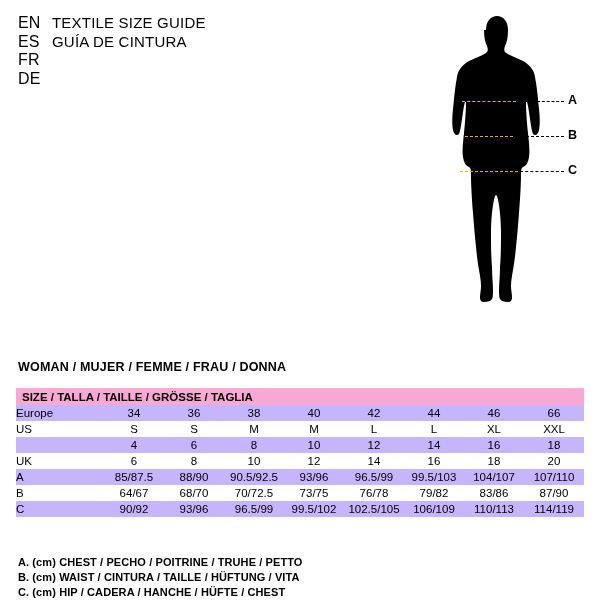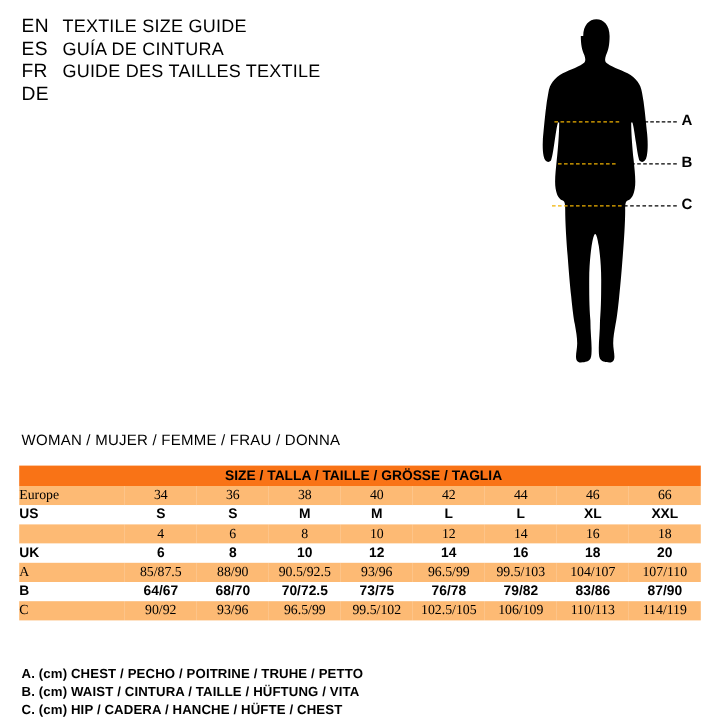--- a/index.html
+++ b/index.html
@@ -61,47 +61,47 @@
     font-weight: bold;
     color: #000;
   }
 
   
   .woman-label {
     position: absolute;
     left: 18px;
     top: 360px;
     font-size: 12.5px;
-    font-weight: normal;
+    font-weight: bold;
     letter-spacing: 0.2px;
   }
 
   
   .size-table {
     position: absolute;
     left: 16px;
     top: 388px;
     width: 568px;
     border-collapse: collapse;
     font-size: 11.5px;
   }
   .size-table td, .size-table th {
     padding: 2px 0 2px 0;
     height: 16px;
   }
   .hdr-row td {
-    background: #f97316;
+    background: #f9a8d4;
     font-weight: bold;
     font-size: 11.5px;
-    text-align: center;
+    text-align: left;
     padding-left: 6px;
     height: 17px;
   }
-  .row-shade td { background: #fdba74; font-family: Liberation Serif, serif; }
-  .row-plain td { background: #ffffff; font-weight: bold; }
+  .row-shade td { background: #c4b5fd; }
+  .row-plain td { background: #ffffff; }
   .col-label {
     text-align: left;
     padding-left: 6px;
     width: 88px;
   }
   .cell { text-align: center; width: 60px; }
 
   
   .legend {
     position: absolute;
@@ -120,21 +120,20 @@
   <div class="lang-row">
     <span class="lang-code">EN</span>
     <span class="lang-title">TEXTILE SIZE GUIDE</span>
   </div>
   <div class="lang-row">
     <span class="lang-code">ES</span>
     <span class="lang-title">GUÍA DE CINTURA</span>
   </div>
   <div class="lang-row">
     <span class="lang-code">FR</span>
-    <span class="lang-title">GUIDE DES TAILLES TEXTILE</span>
   </div>
   <div class="lang-row">
     <span class="lang-code">DE</span>
   </div>
 </div>
 
 <div class="figure-wrap">
   <svg class="figure-svg" width="160" height="372" viewBox="0 0 160 372">
     <path fill="#000000" d="
       M56,22

